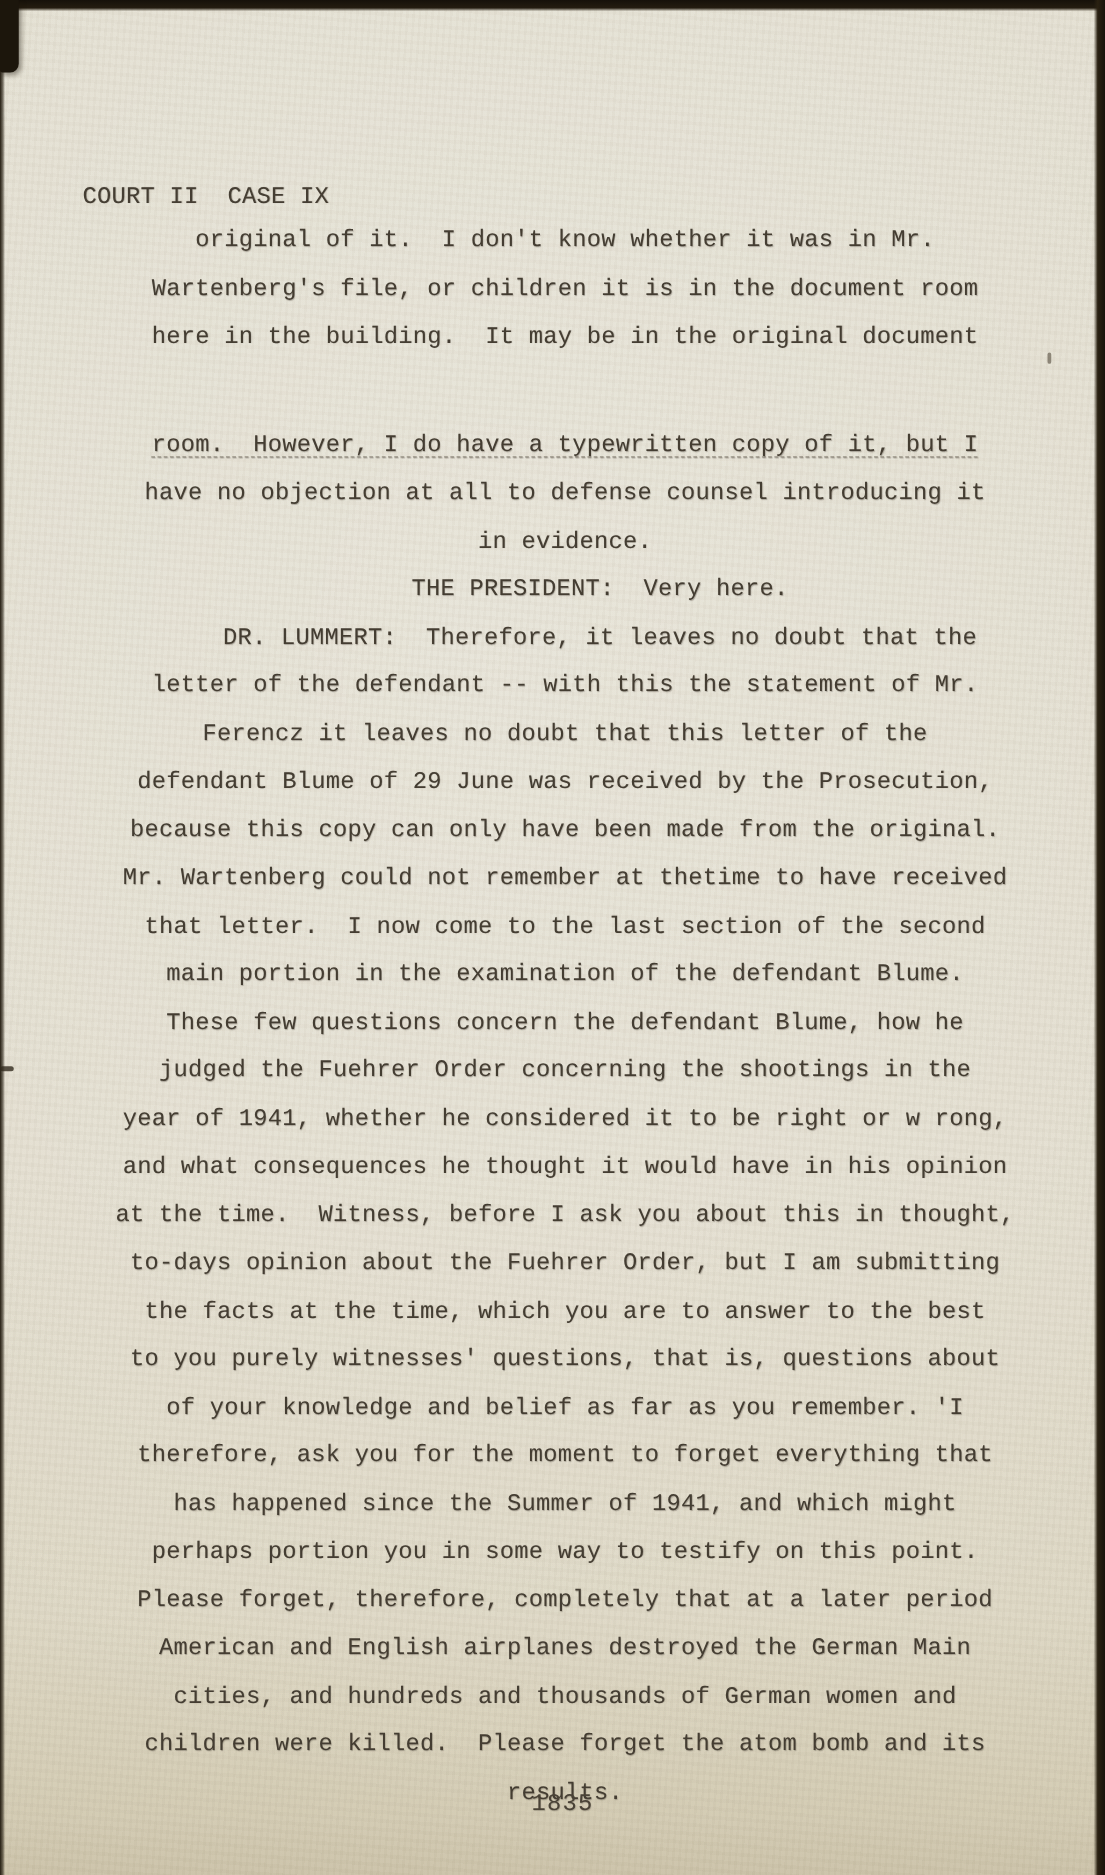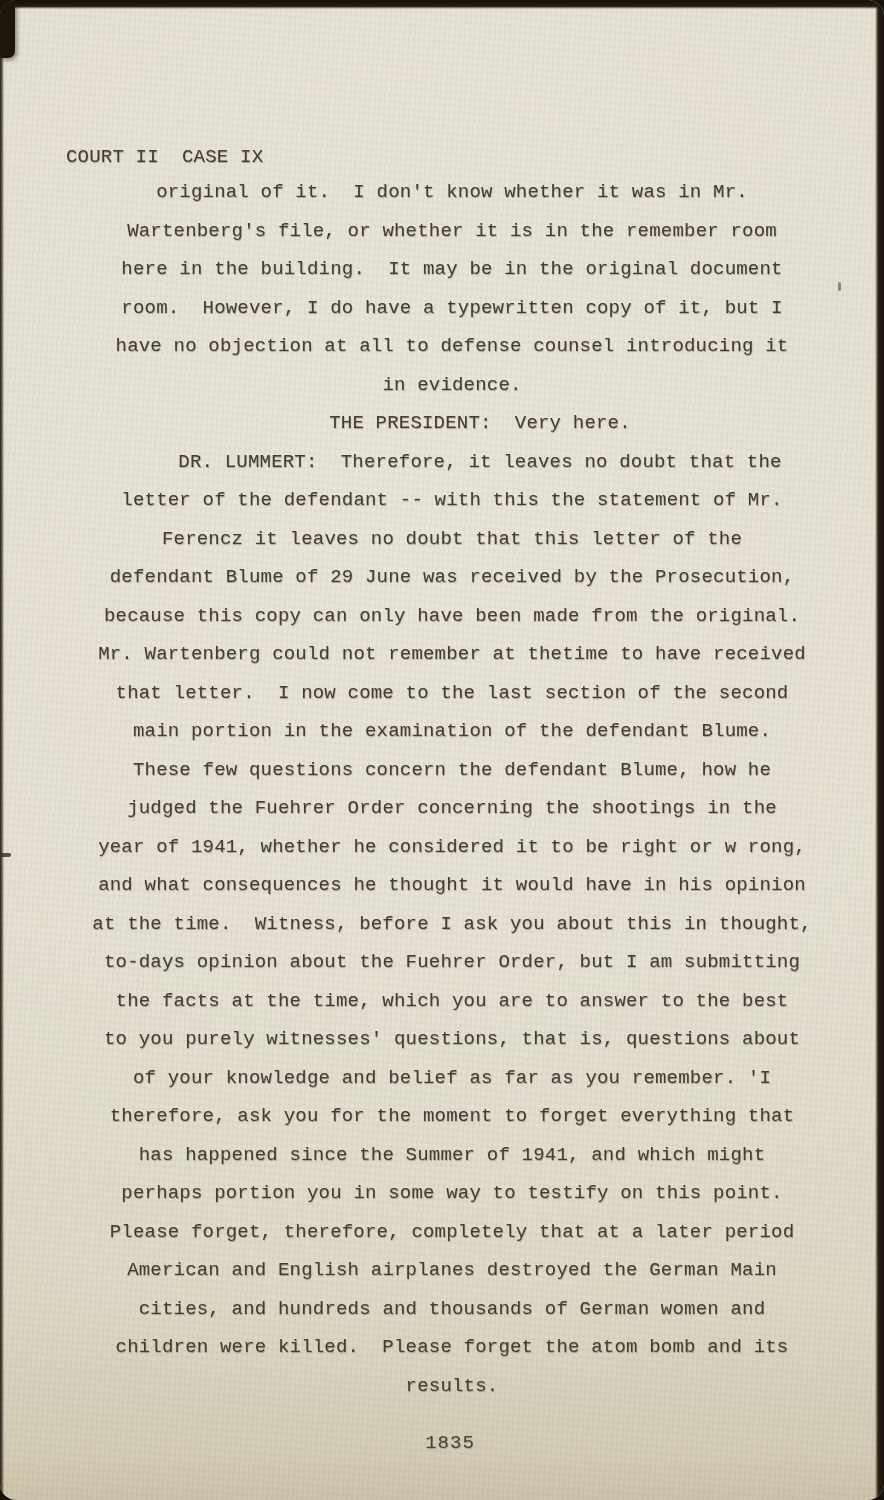--- a/index.html
+++ b/index.html
@@ -9,21 +9,20 @@
   }
   .page {
     position: relative;
     width: 884px;
     height: 1500px;
     overflow: hidden;
     background:
       radial-gradient(ellipse 120% 90% at 45% 35%, rgba(255,255,255,0.20), rgba(255,255,255,0) 70%),
       linear-gradient(180deg, #e3dfd1 0%, #e2ddce 62%, #ddd7c4 86%, #d2cab2 97%, #cbc2a8 100%);
     font-family: "Liberation Mono", "DejaVu Sans Mono", monospace;
-    border-radius: 16px;
   }
   
   .grain {
     position: absolute; inset: 0; pointer-events: none;
     background:
       repeating-linear-gradient(94deg, rgba(120,110,90,0.035) 0 2px, rgba(255,255,255,0.02) 2px 5px),
       repeating-linear-gradient(4deg, rgba(120,110,90,0.028) 0 3px, rgba(255,255,255,0.02) 3px 7px);
   }
   
   .edge-top {
@@ -68,24 +67,26 @@
     height: 38.5px;
     font-size: 19px;
     color: #443d32;
     letter-spacing: 0.2px;
     white-space: pre;
     text-shadow: 0.5px 0.7px 0.8px rgba(60,53,43,0.35);
     text-align: center;
   }
   .line.indent { padding-left: 56px; }
   .line.underline {
+    text-decoration: underline;
     text-decoration-style: dashed;
     text-decoration-thickness: 1px;
     text-decoration-color: rgba(62,54,42,0.45);
     text-underline-offset: 4px;
+    margin-top: 48px;
   }
   .pagenum {
     position: absolute; left: 0; top: 1432px; width: 900px;
     text-align: center;
     font-size: 19px;
     color: #4a4337;
     letter-spacing: 1px;
     text-shadow: 0.5px 0.6px 0.8px rgba(60,53,43,0.3);
   }
 </style>
@@ -101,21 +102,21 @@
   <div class="corner-blob"></div>
   <div class="speck-left"></div>
   <div class="speck-right"></div>
 
   <div class="header">
     <div>COURT II  CASE IX</div>
   </div>
 
   <div class="body-text" id="body-lines">
       <div class="line">original of it.  I don't know whether it was in Mr.</div>
-      <div class="line">Wartenberg's file, or whether it is in the remember room</div>
+      <div class="line">Wartenberg's file, or children it is in the document room</div>
       <div class="line">here in the building.  It may be in the original document</div>
       <div class="line underline">room.  However, I do have a typewritten copy of it, but I</div>
       <div class="line">have no objection at all to defense counsel introducing it</div>
       <div class="line">in evidence.</div>
       <div class="line indent">THE PRESIDENT:  Very here.</div>
       <div class="line indent">DR. LUMMERT:  Therefore, it leaves no doubt that the</div>
       <div class="line">letter of the defendant -- with this the statement of Mr.</div>
       <div class="line">Ferencz it leaves no doubt that this letter of the</div>
       <div class="line">defendant Blume of 29 June was received by the Prosecution,</div>
       <div class="line">because this copy can only have been made from the original.</div>

